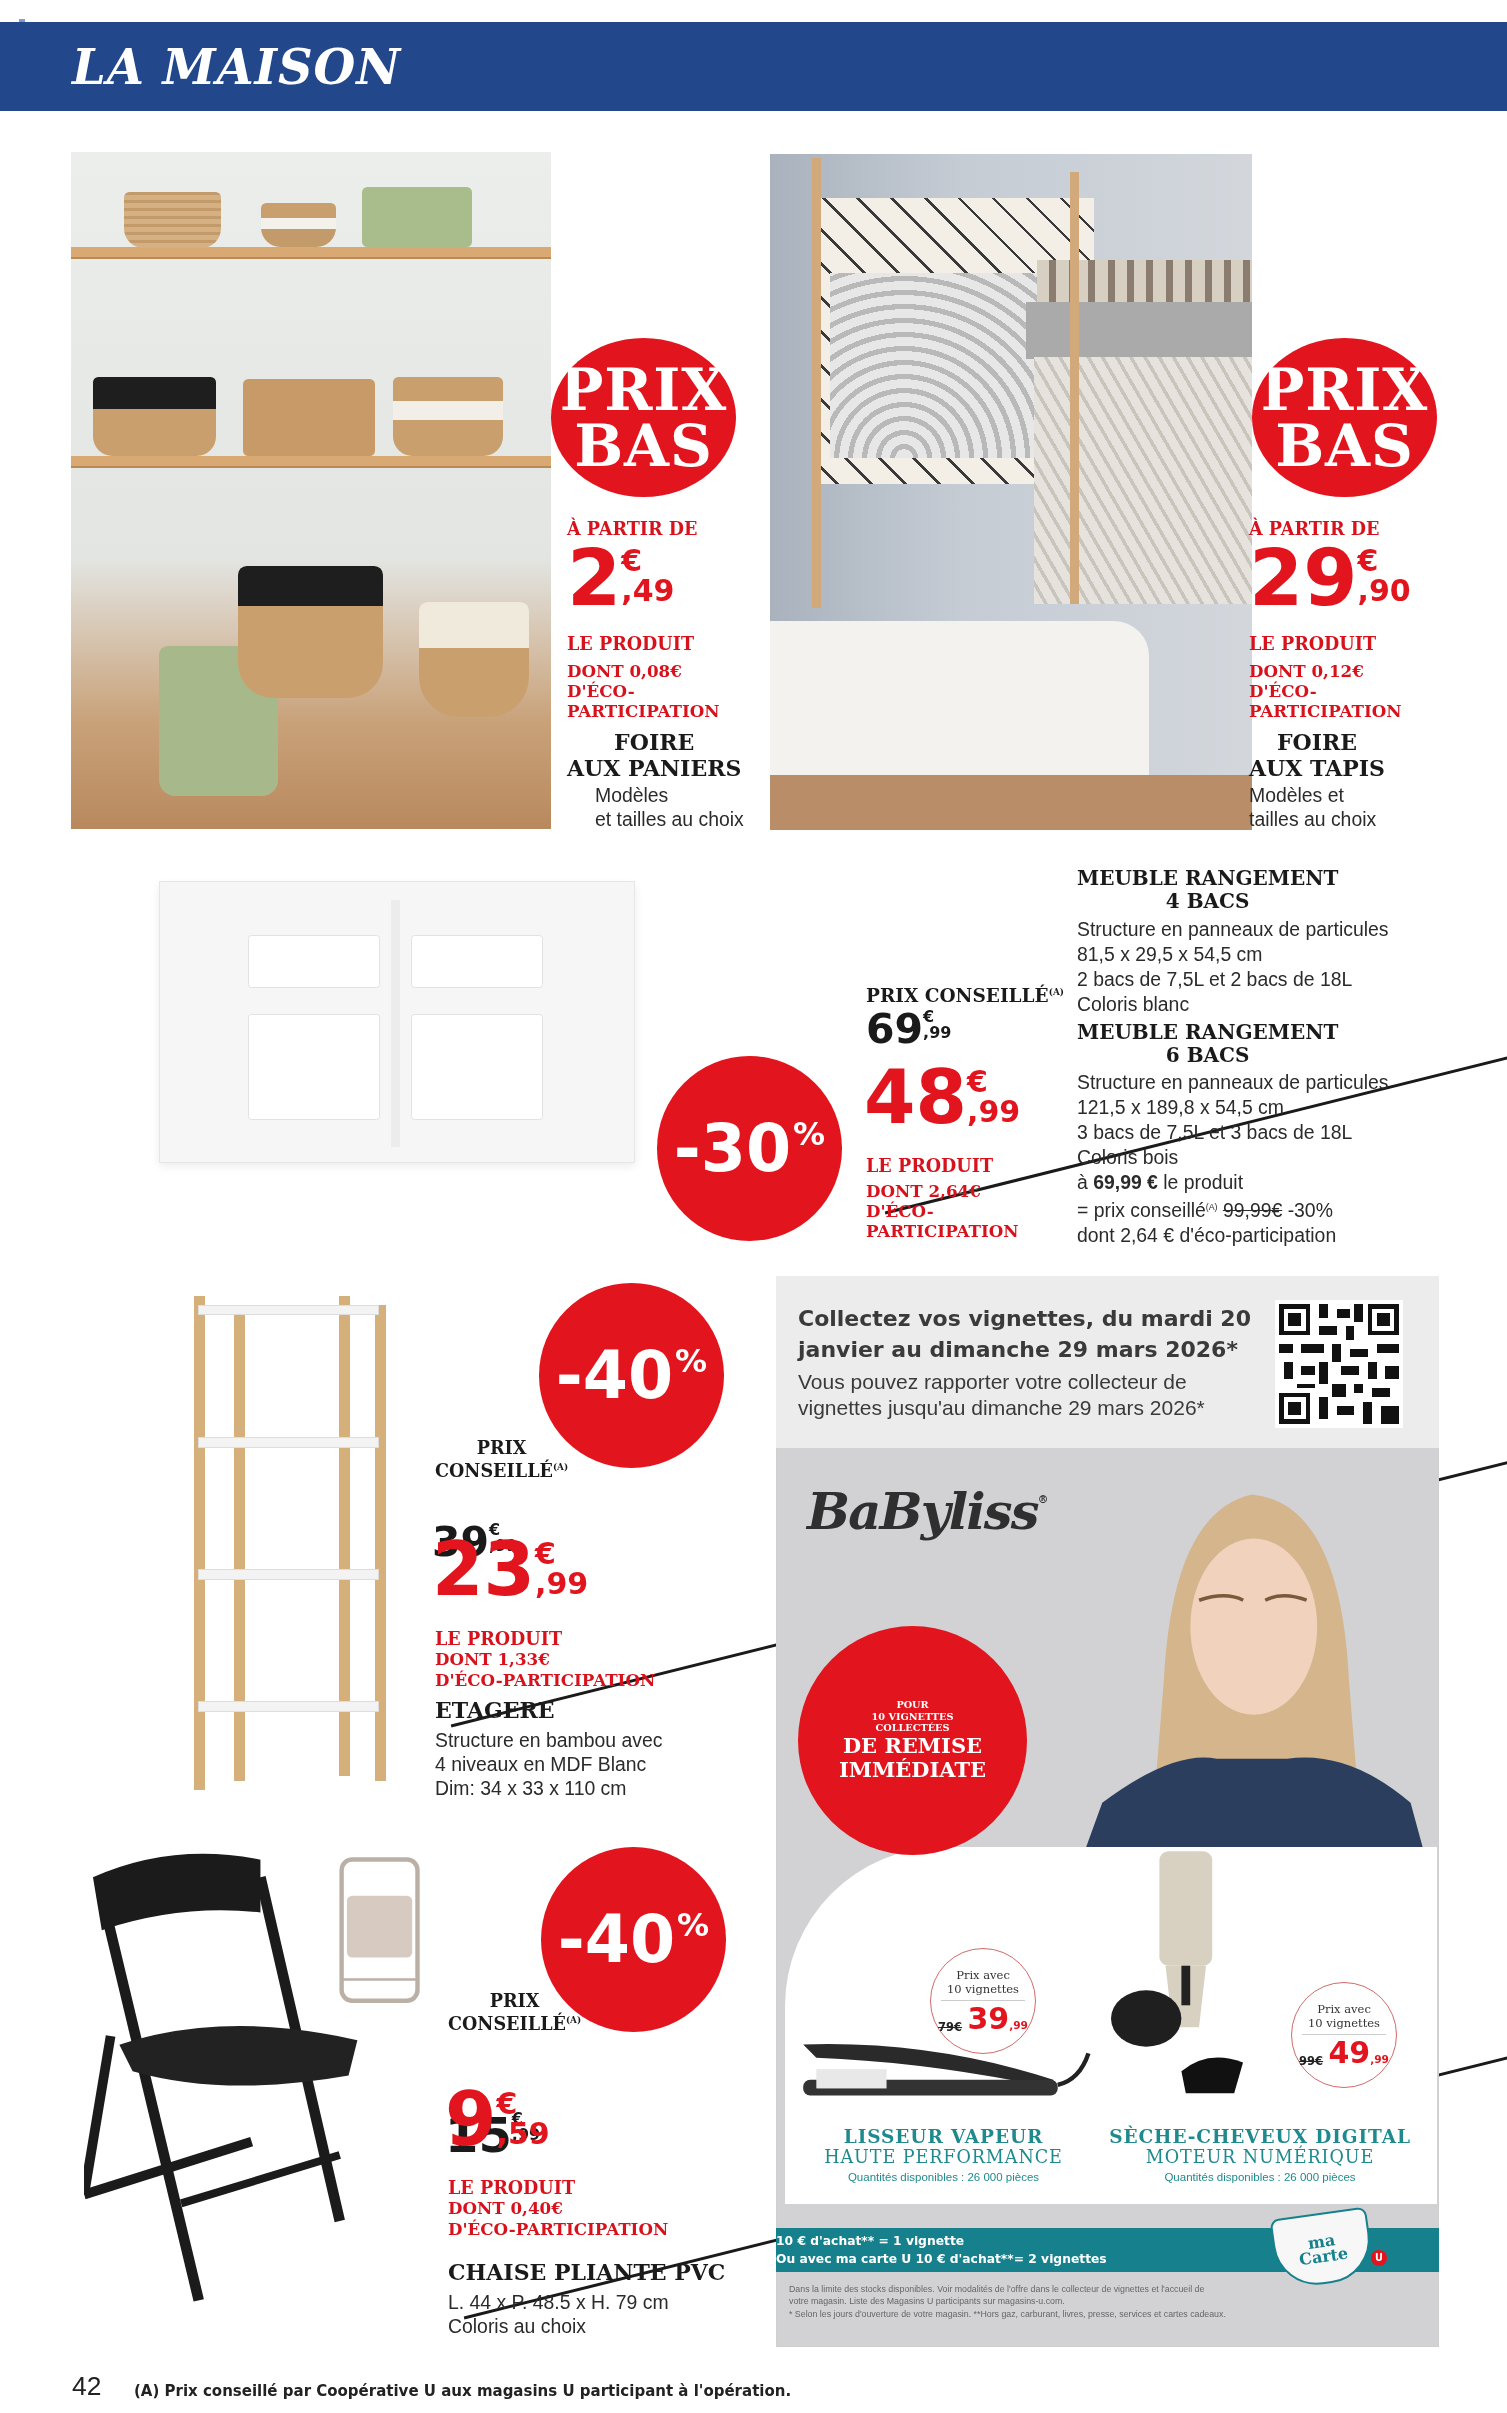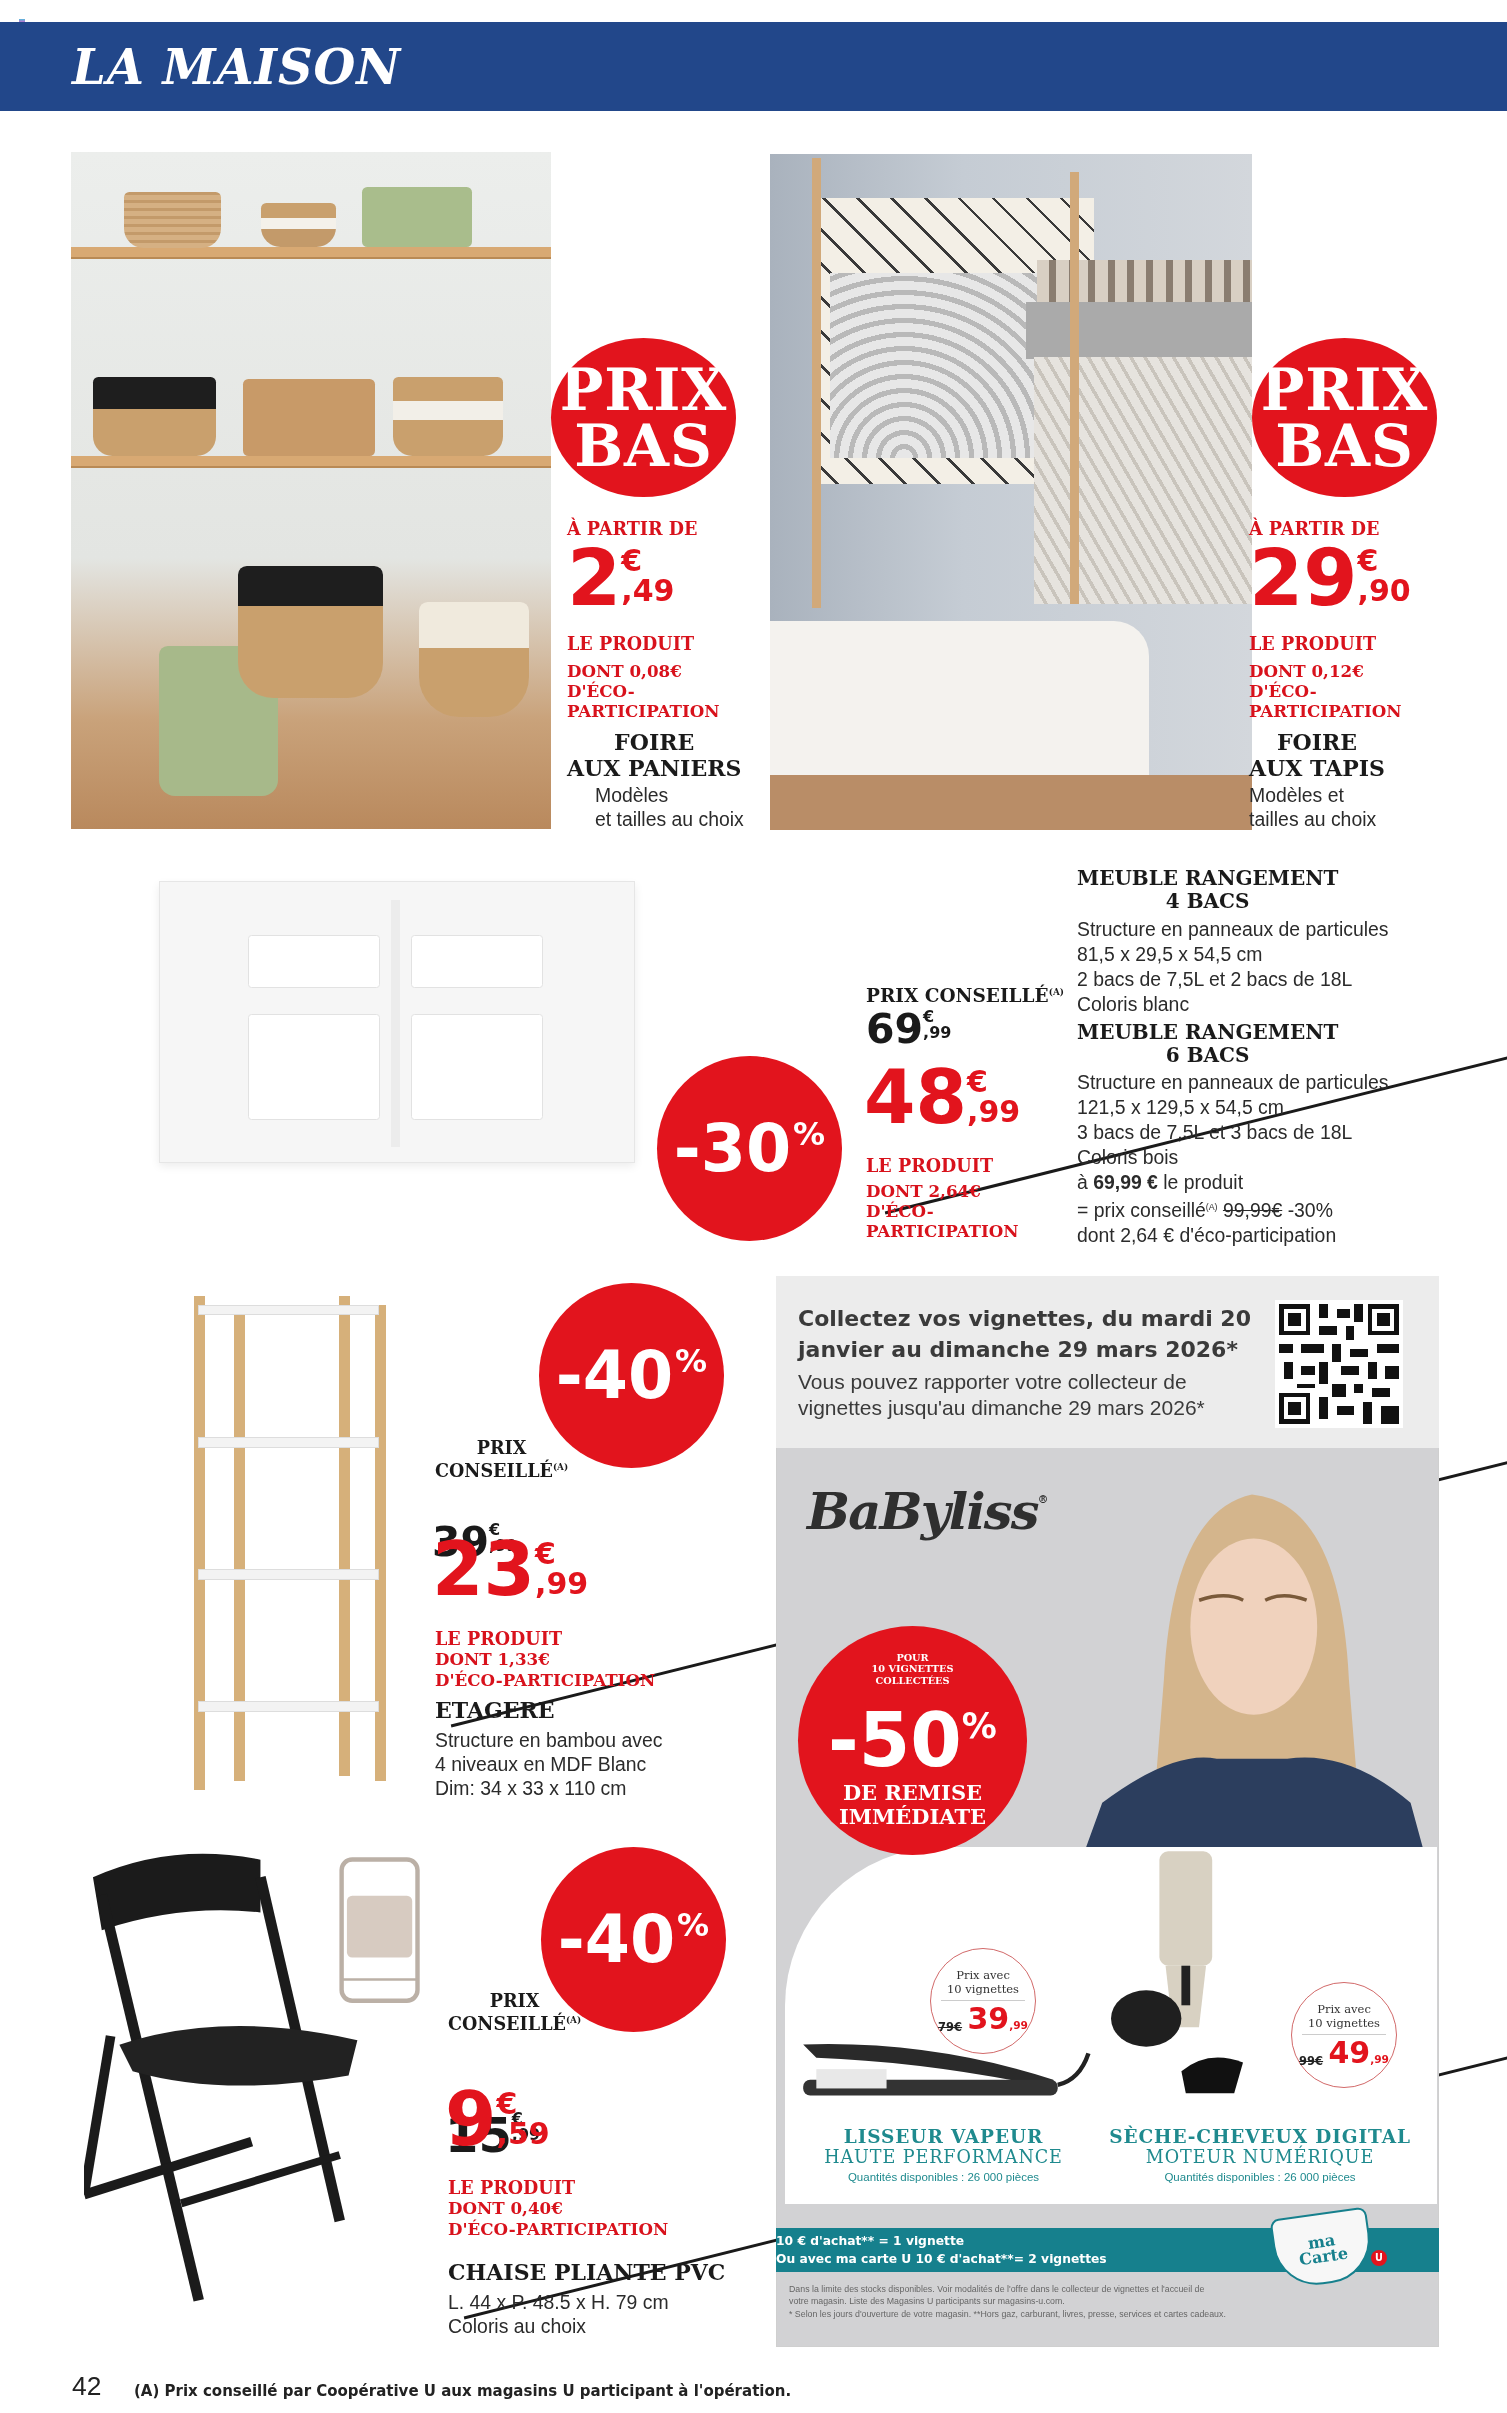--- a/index.html
+++ b/index.html
@@ -211,21 +211,21 @@
   <div>81,5 x 29,5 x 54,5 cm</div>
   <div>2 bacs de 7,5L et 2 bacs de 18L</div>
   <div>Coloris blanc</div>
 </div>
 <div class="abs lbl-black" style="left:1077px;top:1021px;font-size:20px;line-height:23px;">
   <div>MEUBLE RANGEMENT</div>
   <div>6 BACS</div>
 </div>
 <div class="abs desc" style="left:1077px;top:1070px;line-height:25px;">
   <div>Structure en panneaux de particules</div>
-  <div>121,5 x 129,5 x 54,5 cm</div>
+  <div>121,5 x 189,8 x 54,5 cm</div>
   <div>3 bacs de 7,5L et 3 bacs de 18L</div>
   <div>Coloris bois</div>
   <div>
     <span>à</span>
     <b>69,99 €</b>
     <span>le produit</span>
   </div>
   <div>
     <span>= prix conseillé</span><sup style="font-size:8.8px;">(A)</sup>
     <s>99,99€</s>
@@ -379,21 +379,20 @@
 </svg>
 
 <div class="abs product-area"></div>
 
 <div class="abs roundel" style="left:798px;top:1626px;width:229px;height:229px;">
   <div style="font-family:'DejaVu Serif',serif;font-weight:bold;font-size:9.7px;line-height:11.5px;">
     <div>POUR</div>
     <div>10 VIGNETTES</div>
     <div>COLLECTÉES</div>
   </div>
-  <div style="font-family:'DejaVu Sans',sans-serif;font-weight:bold;font-size:74px;line-height:81px;"><span>-50</span><sup style="font-size:35px;vertical-align:28px;">%</sup></div>
   <div style="font-family:'DejaVu Serif',serif;font-weight:bold;font-size:21px;line-height:24px;">
     <div>DE REMISE</div>
     <div>IMMÉDIATE</div>
   </div>
 </div>
 
 <svg class="abs" style="left:798px;top:2027px;" width="300" height="79" viewBox="0 0 340 90">
   <path d="M5 20 Q150 15 290 60 L290 70 Q150 40 20 35 Z" fill="#2a2a2a"></path>
   <rect x="5" y="60" width="290" height="18" rx="8" fill="#333"></rect>
   <rect x="20" y="48" width="80" height="22" fill="#e8e8e8"></rect>

